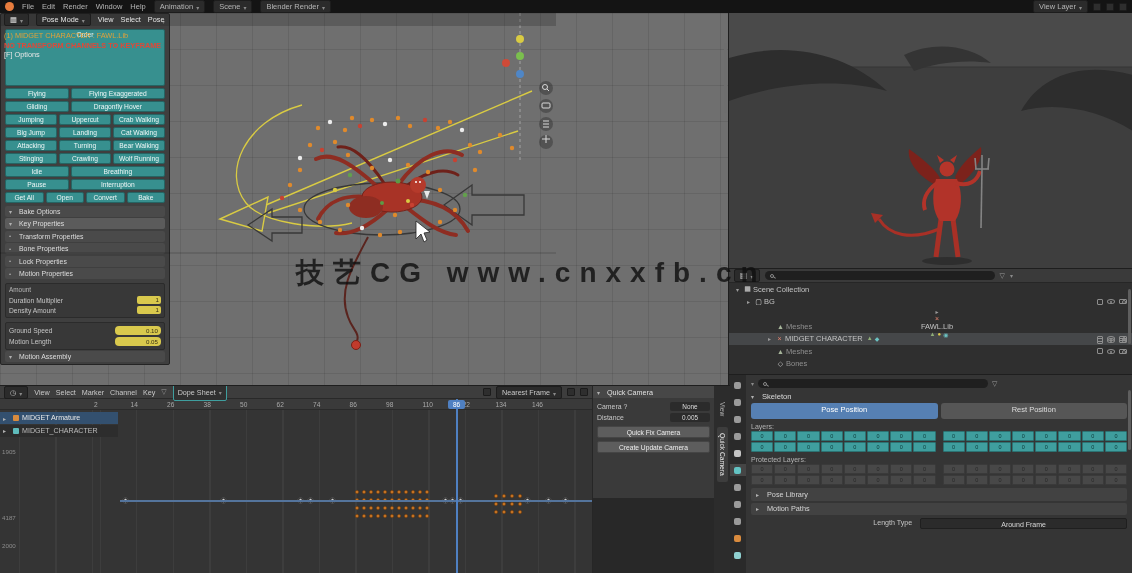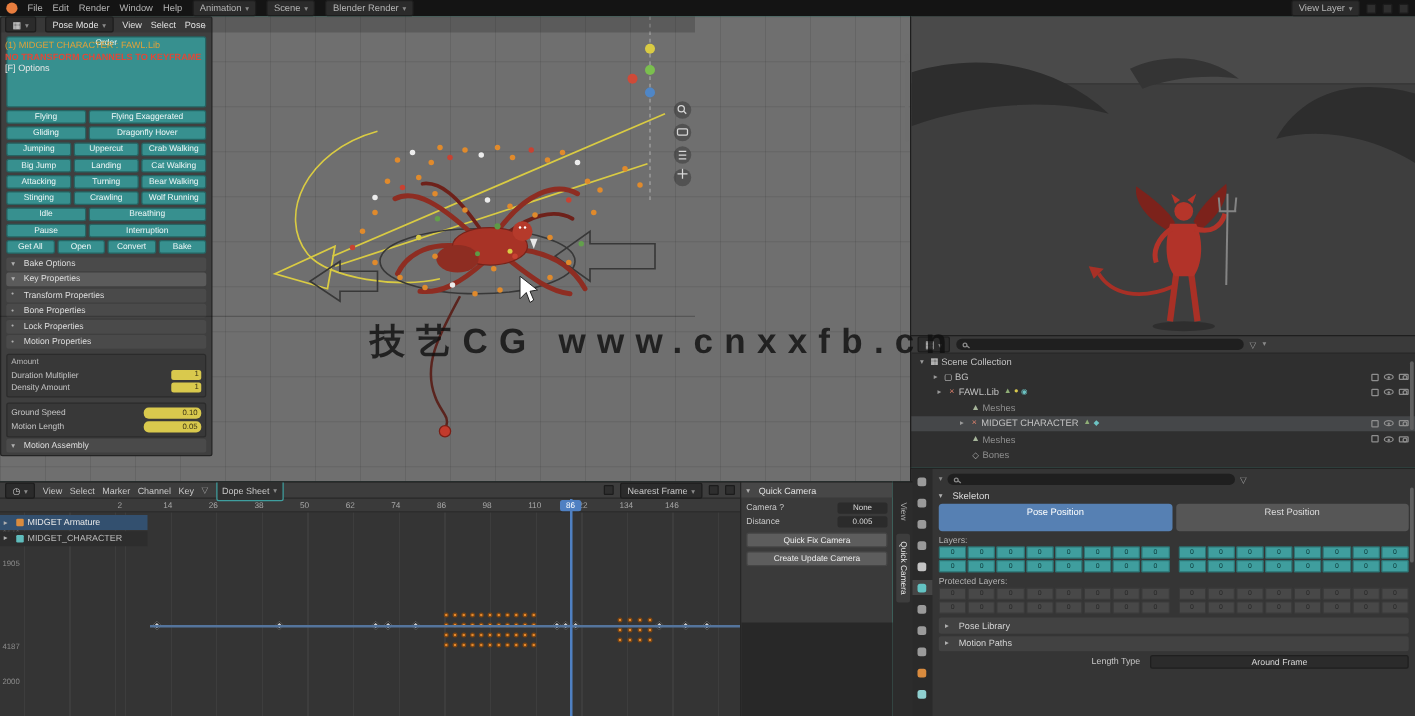--- a/index.html
+++ b/index.html
@@ -1,17 +1,17 @@
 <!DOCTYPE html>
 <html><head>
 <meta charset="utf-8">
 <style>
 *{margin:0;padding:0;box-sizing:border-box;font-family:"Liberation Sans","DejaVu Sans",sans-serif;}
 body{background:#000;}
-#app{position:relative;width:1132px;height:573px;background:#5eead4;overflow:hidden;font-size:8px;color:#c8c8c8;}
+#app{position:relative;width:1132px;height:573px;background:#4d7c0f;overflow:hidden;font-size:8px;color:#c8c8c8;}
 .abs{position:absolute;}
 .car{font-size:6px;color:#8a8a8a;}
 .sq{display:inline-block;width:8px;height:8px;background:#2e2e2e;border:1px solid #1c1c1c;border-radius:1px;}
 .chip{background:#2b2b2b;border:1px solid #1d1d1d;border-radius:2px;padding:1px 5px;display:flex;gap:3px;align-items:flex-end;white-space:nowrap;}
 .tmenu{cursor:default;white-space:nowrap;}
 .tb-right{margin-left:auto;display:flex;gap:5px;align-items:center;}
 .vsb{position:absolute;width:3px;background:#5f5f5f;border-radius:2px;}
 
 #topbar{left:0;top:0;width:1132px;height:13px;background:#141414;display:flex;align-items:center;gap:8px;padding:0 5px;font-size:7.5px;color:#b5b5b5;z-index:5;}
 .logo{display:inline-block;width:9px;height:9px;border-radius:50%;background:#e87d3e;flex:0 0 auto;}
@@ -65,21 +65,21 @@
 .t-cam::after{content:"";position:absolute;left:2px;top:0px;width:2px;height:2px;border:1px solid #8e8e8e;border-radius:50%;}
 
 #props{left:728px;top:374px;width:404px;height:199px;background:#353535;border-left:1px solid #1e1e1e;border-top:1px solid #1e1e1e;overflow:hidden;}
 #prop-tabs{position:absolute;left:0;top:0;width:17px;height:199px;background:#2a2a2a;display:flex;flex-direction:column;align-items:center;padding-top:4px;gap:5px;}
 .ptab{width:17px;height:12px;display:flex;align-items:center;justify-content:center;}
 .ptab.act{background:#454545;}
 .pticon{display:inline-block;width:7px;height:7px;border-radius:2px;}
 #prop-body{position:absolute;left:17px;top:0;right:0;bottom:0;padding:2px 5px;}
 .prow{display:flex;align-items:center;gap:4px;height:13px;}
 .psec{height:12px;font-size:7.6px;color:#dcdcdc;display:flex;align-items:center;gap:4px;}
-.pose-row{display:flex;gap:3px;height:22px;margin:1px 0 3px;}
+.pose-row{display:flex;gap:3px;height:16px;margin:1px 0 3px;}
 .pbtn{flex:1;border-radius:3px;text-align:center;line-height:14px;font-size:7.5px;}
 .pbtn.on{background:#5680b3;color:#fff;}
 .pbtn.off{background:#565656;color:#ddd;}
 .lay-label{font-size:7px;color:#b2b2b2;height:9px;line-height:9px;}
 .lgrids{display:flex;gap:7px;height:21px;margin-bottom:3px;}
 .lgrid{flex:1;display:grid;grid-template-columns:repeat(8,1fr);grid-template-rows:1fr 1fr;gap:1px;}
 .lcell{border-radius:1px;font-size:5.5px;text-align:center;line-height:9px;overflow:hidden;}
 .lcell.teal{background:#3f9e9e;color:#0d3a3a;border:1px solid #2c7373;}
 .lcell.dark{background:#484848;color:#282828;border:1px solid #3a3a3a;}
 .pcoll{height:12.5px;background:#424242;border-radius:2px;display:flex;align-items:center;gap:4px;padding:0 5px;color:#d5d5d5;font-size:7.3px;margin-top:2px;}
@@ -453,21 +453,21 @@
         <div class="ol-row" style="padding-left: 15px;">
           <span class="ol-arrow">▸</span>
           <span class="ol-ico ico-collection">▢</span>
           <span>BG</span>
           <span class="ol-togs">
             <span class="t-check"></span>
             <span class="t-eye"></span>
             <span class="t-cam"></span>
           </span>
         </div>
-        <div class="ol-row" style="padding-left: 18px;">
+        <div class="ol-row" style="padding-left: 18px; flex-direction: column;">
           <span class="ol-arrow">▸</span>
           <span class="ol-ico ico-armature">×</span>
           <span>FAWL.Lib</span>
           <span class="ol-extras">
             <span class="ex-mesh">▲</span>
             <span class="ex-material">●</span>
             <span class="ex-particles">◉</span>
           </span>
           <span class="ol-togs">
             <span class="t-check"></span>

